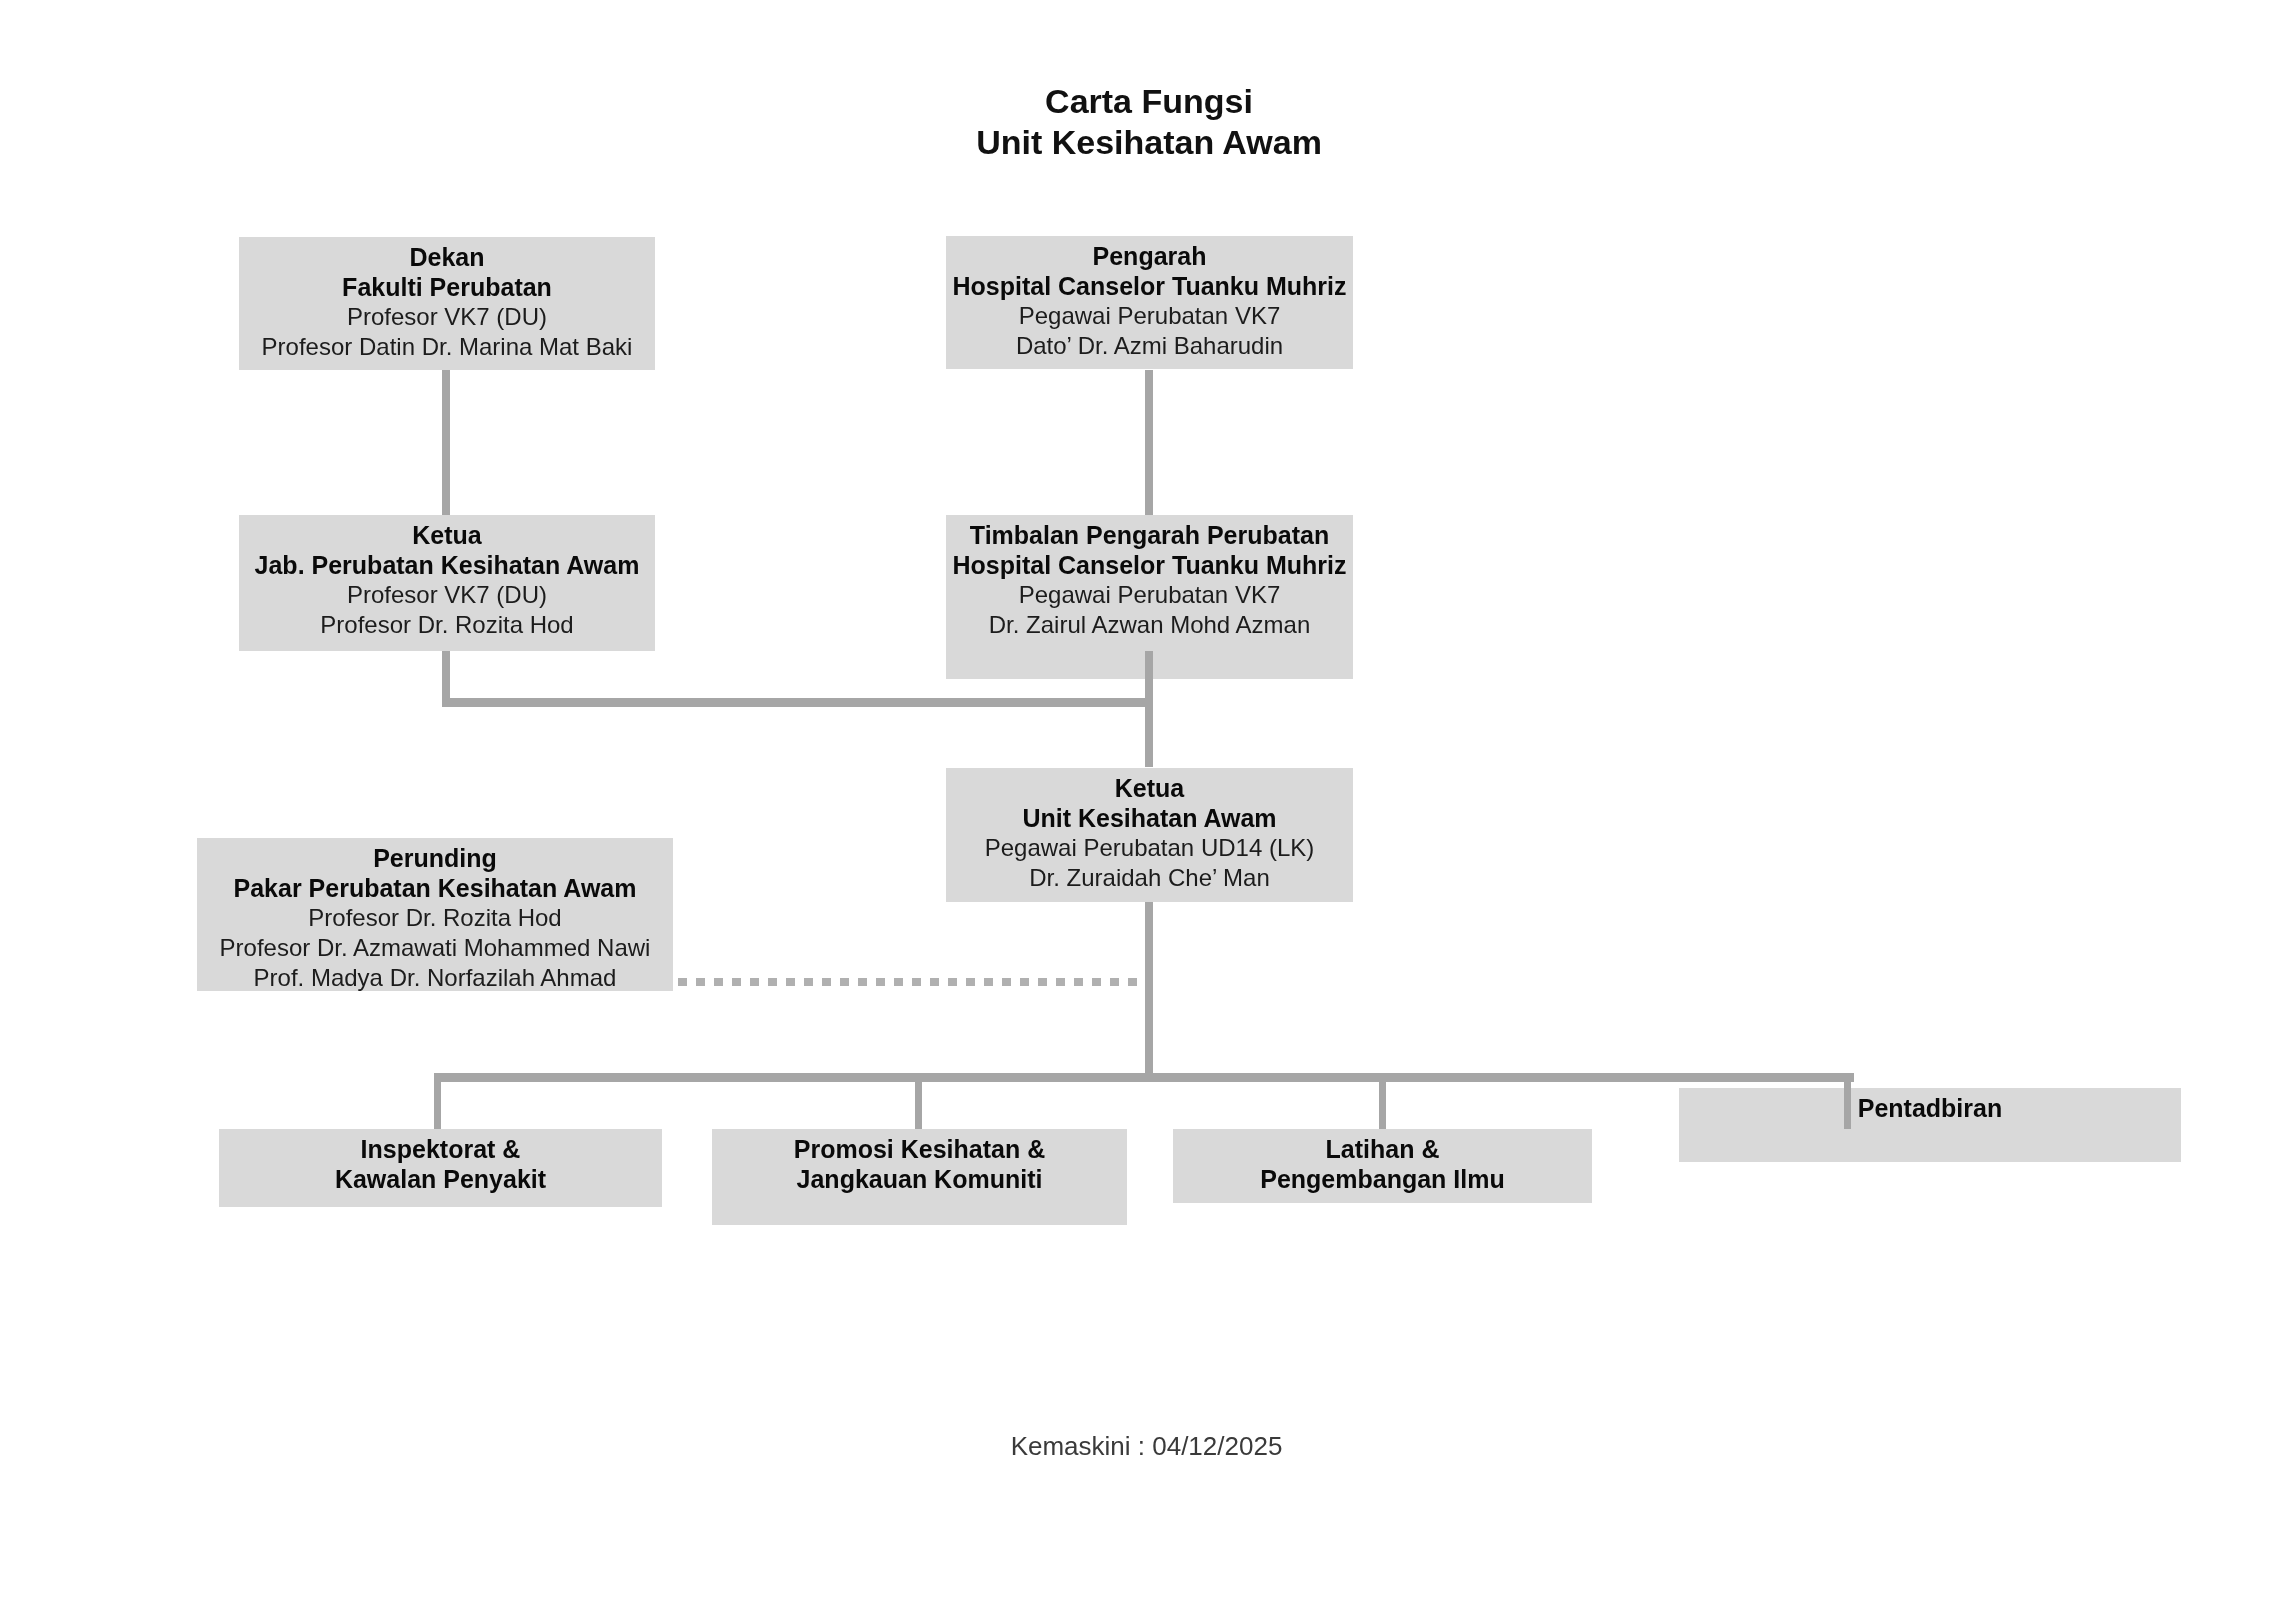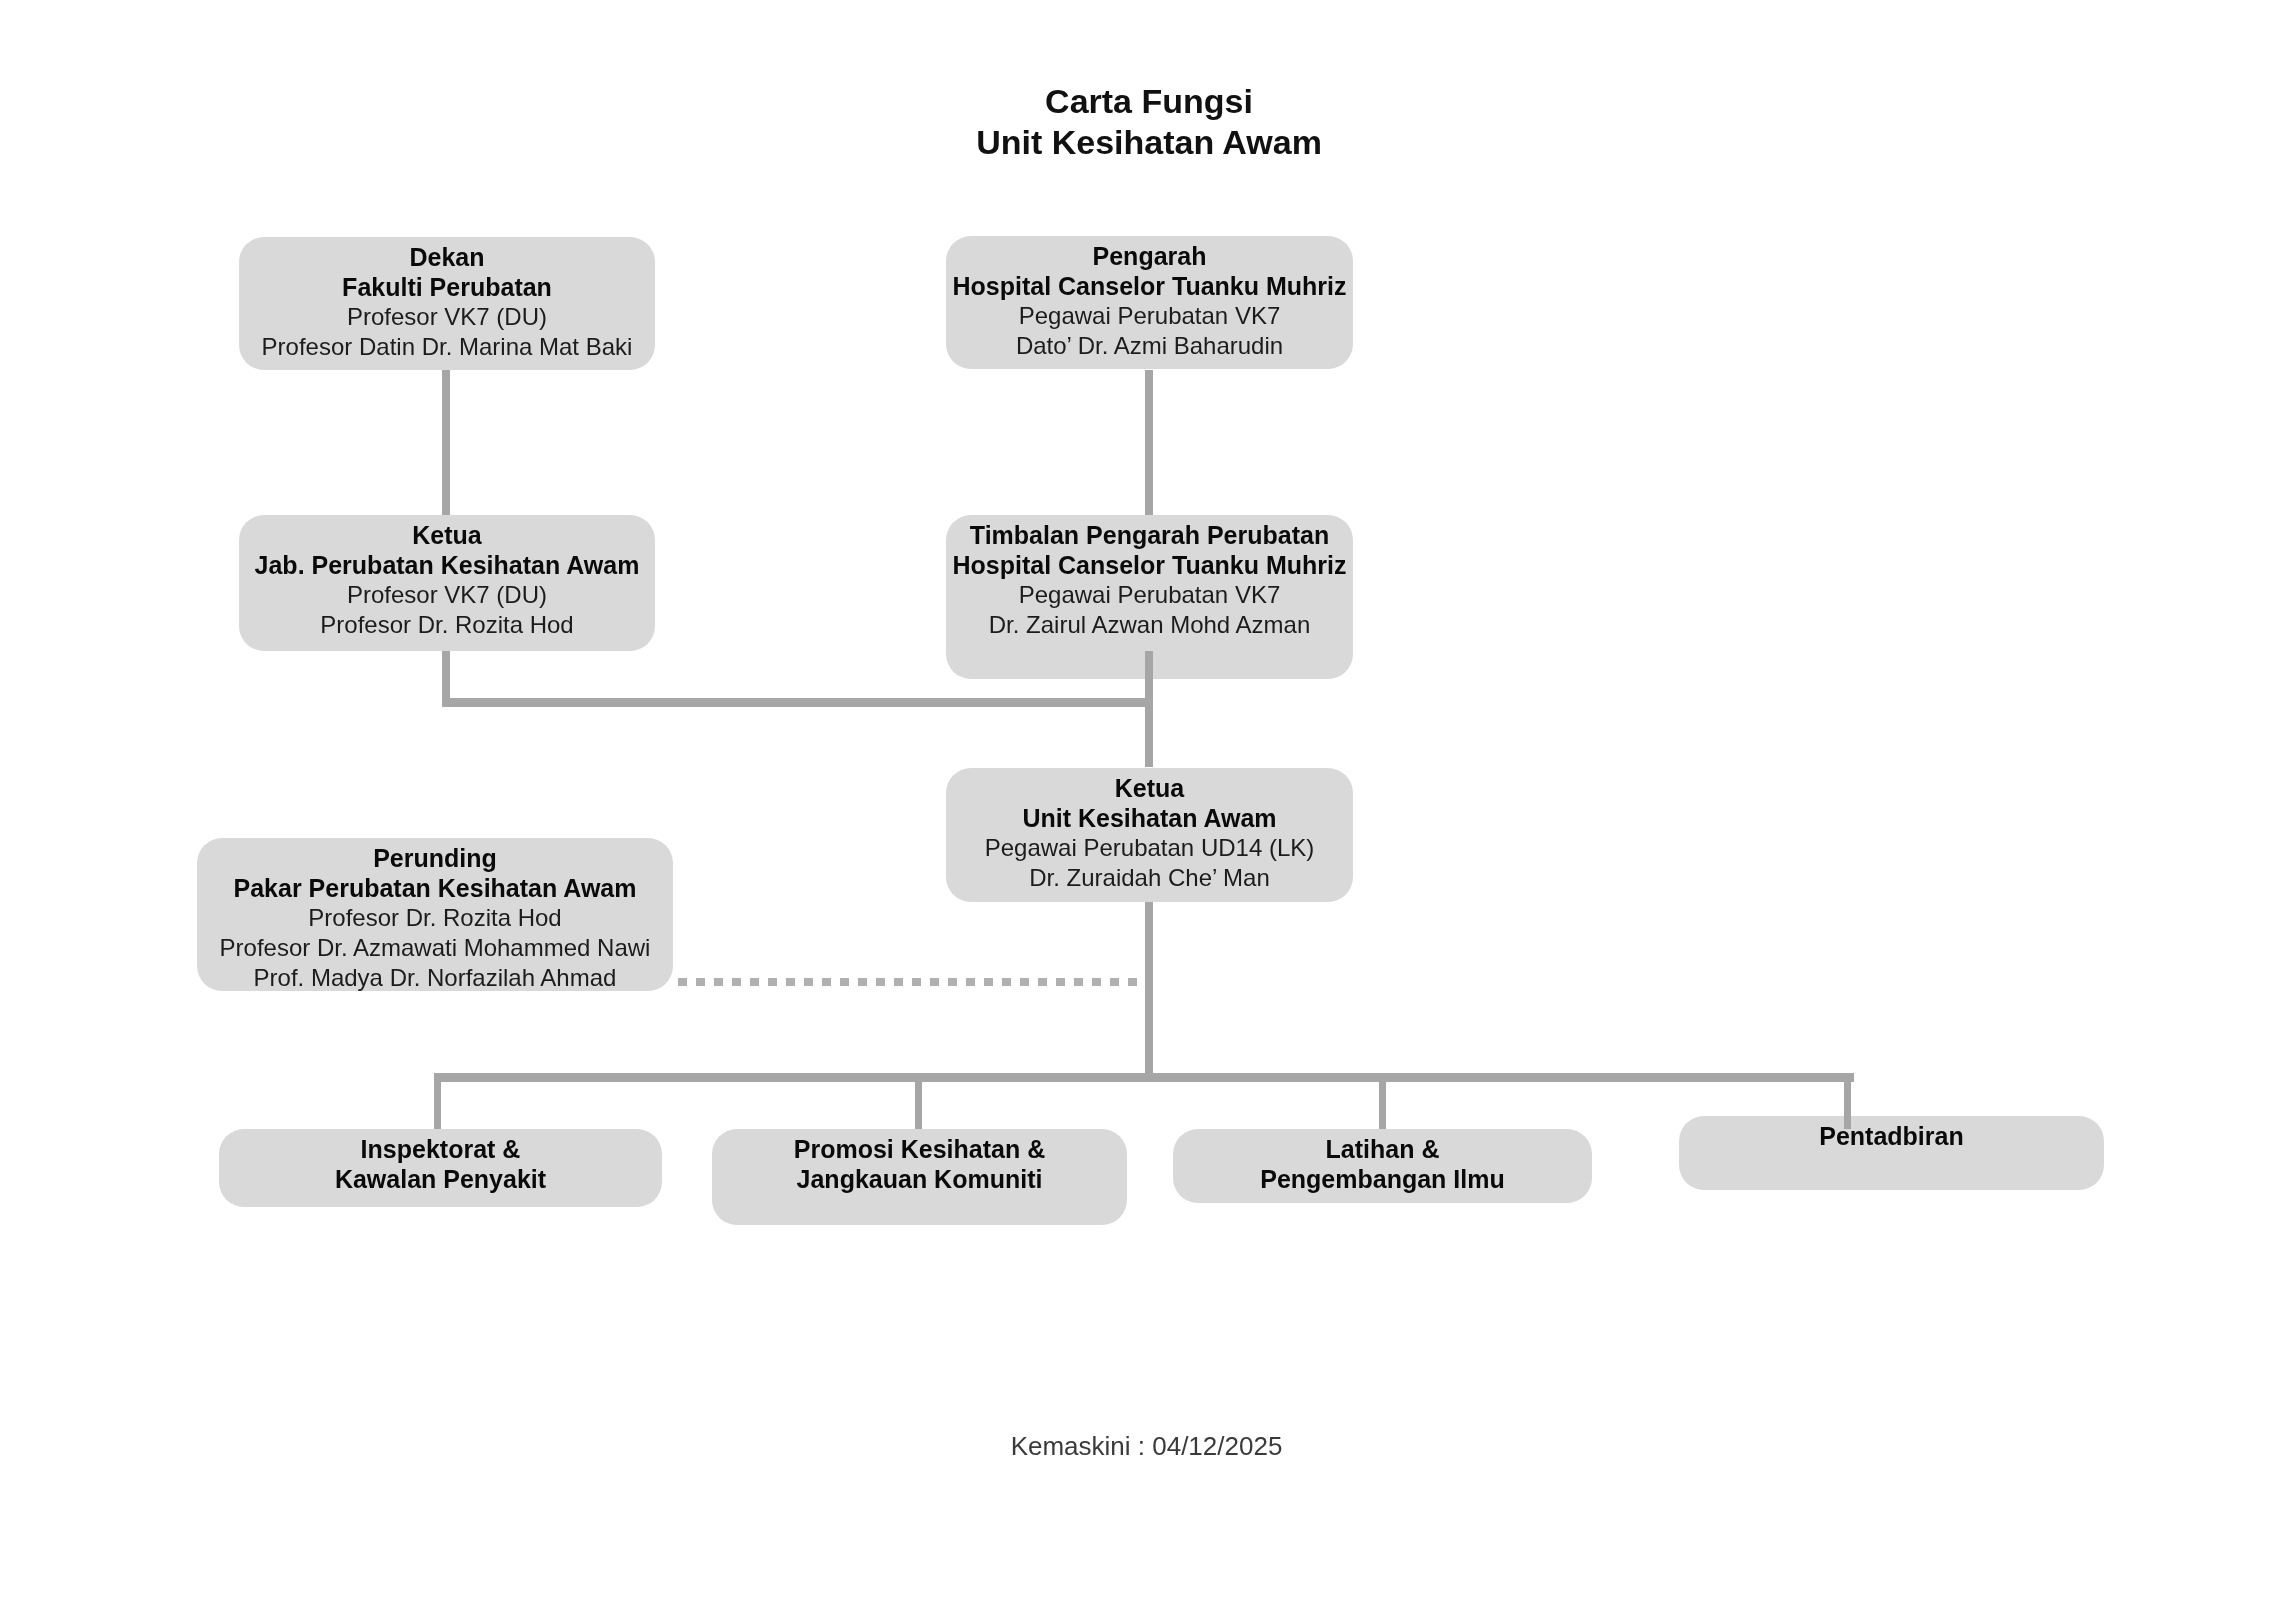--- a/index.html
+++ b/index.html
@@ -9,21 +9,21 @@
   }
   .title{
     position:absolute;left:701px;top:81px;width:896px;text-align:center;
     font-size:34px;line-height:41px;font-weight:700;color:#111111;
   }
   .box{
     position:absolute;background:#d9d9d9;text-align:center;box-sizing:border-box;
   }
   .box .ln{font-size:24px;line-height:30px;color:#1c1c1c;white-space:nowrap;}
   .box .b{font-weight:700;font-size:25px;color:#0a0a0a;}
-  .pad{padding-top:5.4px;border-radius:25px;}
+  .pad{padding-top:5.4px;}
   .conn{position:absolute;background:#a6a6a6;}
   .dotted{
     position:absolute;height:8px;
     background:repeating-linear-gradient(to right,#b0b0b0 0 9px,transparent 9px 18px);
   }
   .footer{
     position:absolute;left:0;top:1431px;width:2293px;text-align:center;
     font-size:26px;color:#3a3a3a;
   }
 </style>
@@ -86,21 +86,21 @@
 <div class="box pad" style="left:712px;top:1129px;width:415px;height:96px;">
   <div class="ln b">Promosi Kesihatan &amp;</div>
   <div class="ln b">Jangkauan Komuniti</div>
 </div>
 
 <div class="box pad" style="left:1173px;top:1129px;width:419px;height:74px;">
   <div class="ln b">Latihan &amp;</div>
   <div class="ln b">Pengembangan Ilmu</div>
 </div>
 
-<div class="box pad" style="left:1641px;top:1116px;width:425px;height:74px;margin-left:38px;">
+<div class="box pad" style="left:1641px;top:1088px;width:502px;height:74px;margin-left:38px;">
   <div class="ln b">Pentadbiran</div>
   <div class="ln b"></div>
 </div>
 
 <div class="conn" style="left:442px;top:370px;width:8px;height:145px;"></div>
 <div class="conn" style="left:1145px;top:370px;width:8px;height:145px;"></div>
 
 <div class="conn" style="left:442px;top:651px;width:8px;height:56px;"></div>
 <div class="conn" style="left:442px;top:698px;width:710px;height:9px;"></div>
 <div class="conn" style="left:1145px;top:651px;width:8px;height:116px;"></div>

